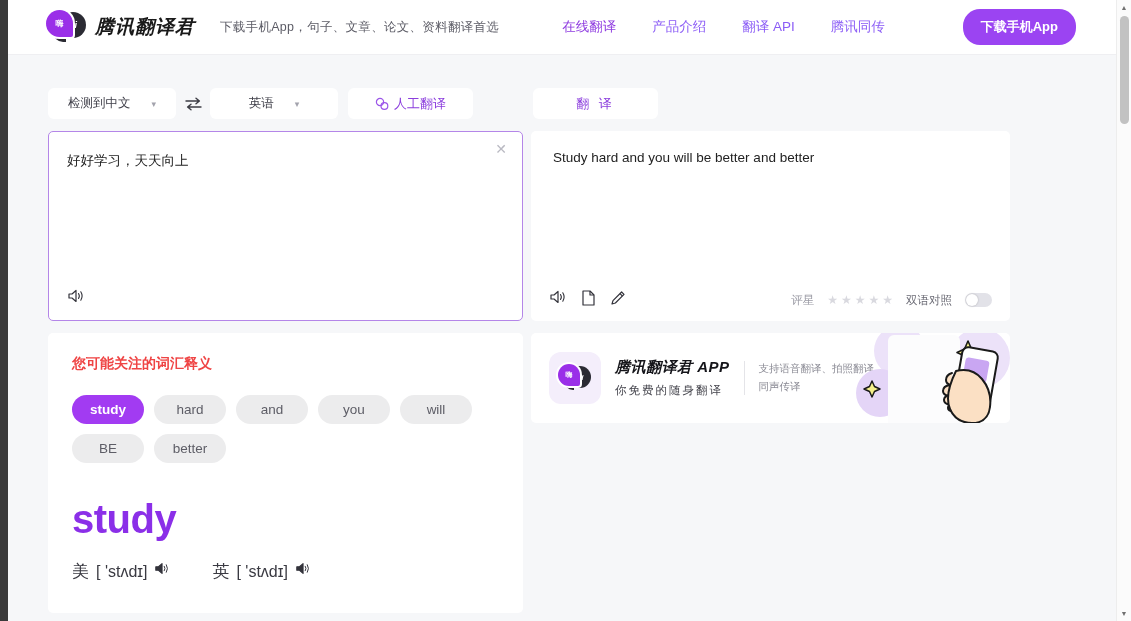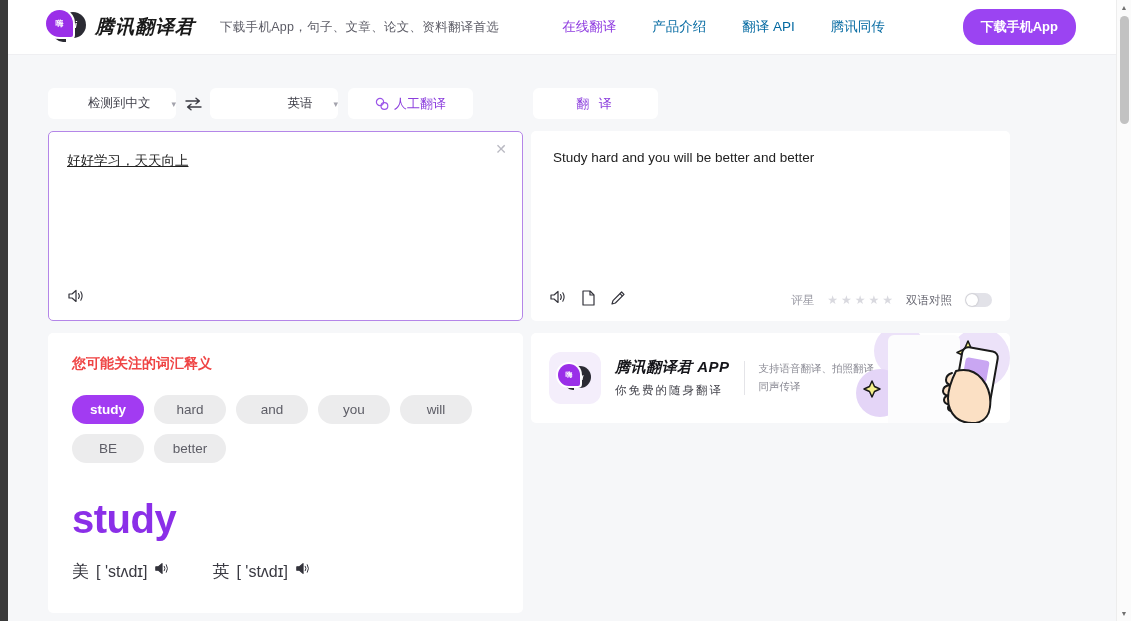--- a/index.html
+++ b/index.html
@@ -47,36 +47,36 @@
     border-bottom-left-radius: 10px;
   }
   .brand-name {
     font-size: 19px; font-weight: bold; font-style: italic;
     color: #1a1a1a; letter-spacing: 1px;
   }
   .brand-sub {
     margin-left: 25px; font-size: 12.5px; color: #5c5c66; letter-spacing: .3px;
   }
   .nav { display: flex; align-items: center; gap: 36px; margin-left: auto; }
-  .nav-link { font-size: 13.5px; color: #0369a1; cursor: pointer; white-space: nowrap; }
+  .nav-link { font-size: 13.5px; color: #8b5cf6; cursor: pointer; white-space: nowrap; }
   .nav-link.active { color: #8f3ce0; }
   .dl-btn {
     margin-left: 42px; margin-right: 40px;
     background: #9b44f2; color: #fff; font-size: 13px; font-weight: bold;
     border: none; border-radius: 17px; padding: 9px 18px; cursor: pointer;
     white-space: nowrap;
   }
   
   .content { position: relative; padding: 0 40px; }
   .ctrl-row {
     display: flex; align-items: center; margin-top: 33px; height: 31px;
   }
   .sel {
     background: #fff; border-radius: 6px; height: 31px; width: 128px;
-    display: flex; align-items: center; justify-content: flex-end; gap: 21px;
+    display: flex; align-items: center; justify-content: center; gap: 21px;
     font-size: 12.5px; color: #40404a; cursor: pointer;
   }
   .caret { font-size: 9px; color: #a3a3ad; }
   .swap {
     width: 34px; display: flex; align-items: center; justify-content: center;
     cursor: pointer;
   }
   .btn-flat {
     background: #fff; border-radius: 6px; height: 31px;
     display: flex; align-items: center; justify-content: center; gap: 5px;
@@ -88,21 +88,21 @@
   .panel-in {
     width: 475px; height: 190px; background: #fff;
     border: 1.5px solid #b486e8; border-radius: 5px; position: relative;
   }
   .panel-out {
     width: 479px; height: 190px; background: #fff;
     border-radius: 5px; position: relative;
   }
   .src-text {
     position: absolute; left: 18px; top: 18px; right: 48px;
-    font-size: 13.5px; color: #222; line-height: 1.6; text-decoration: underline;
+    font-size: 13.5px; color: #222; line-height: 1.6;
   }
   .out-text {
     position: absolute; left: 22px; top: 16px; right: 20px;
     font-size: 13.5px; color: #222; line-height: 1.6;
   }
   .close-x {
     position: absolute; right: 13px; top: 9px; width: 16px; height: 16px;
     color: #b9b9c2; font-size: 14px; line-height: 16px; text-align: center;
     cursor: pointer;
   }

